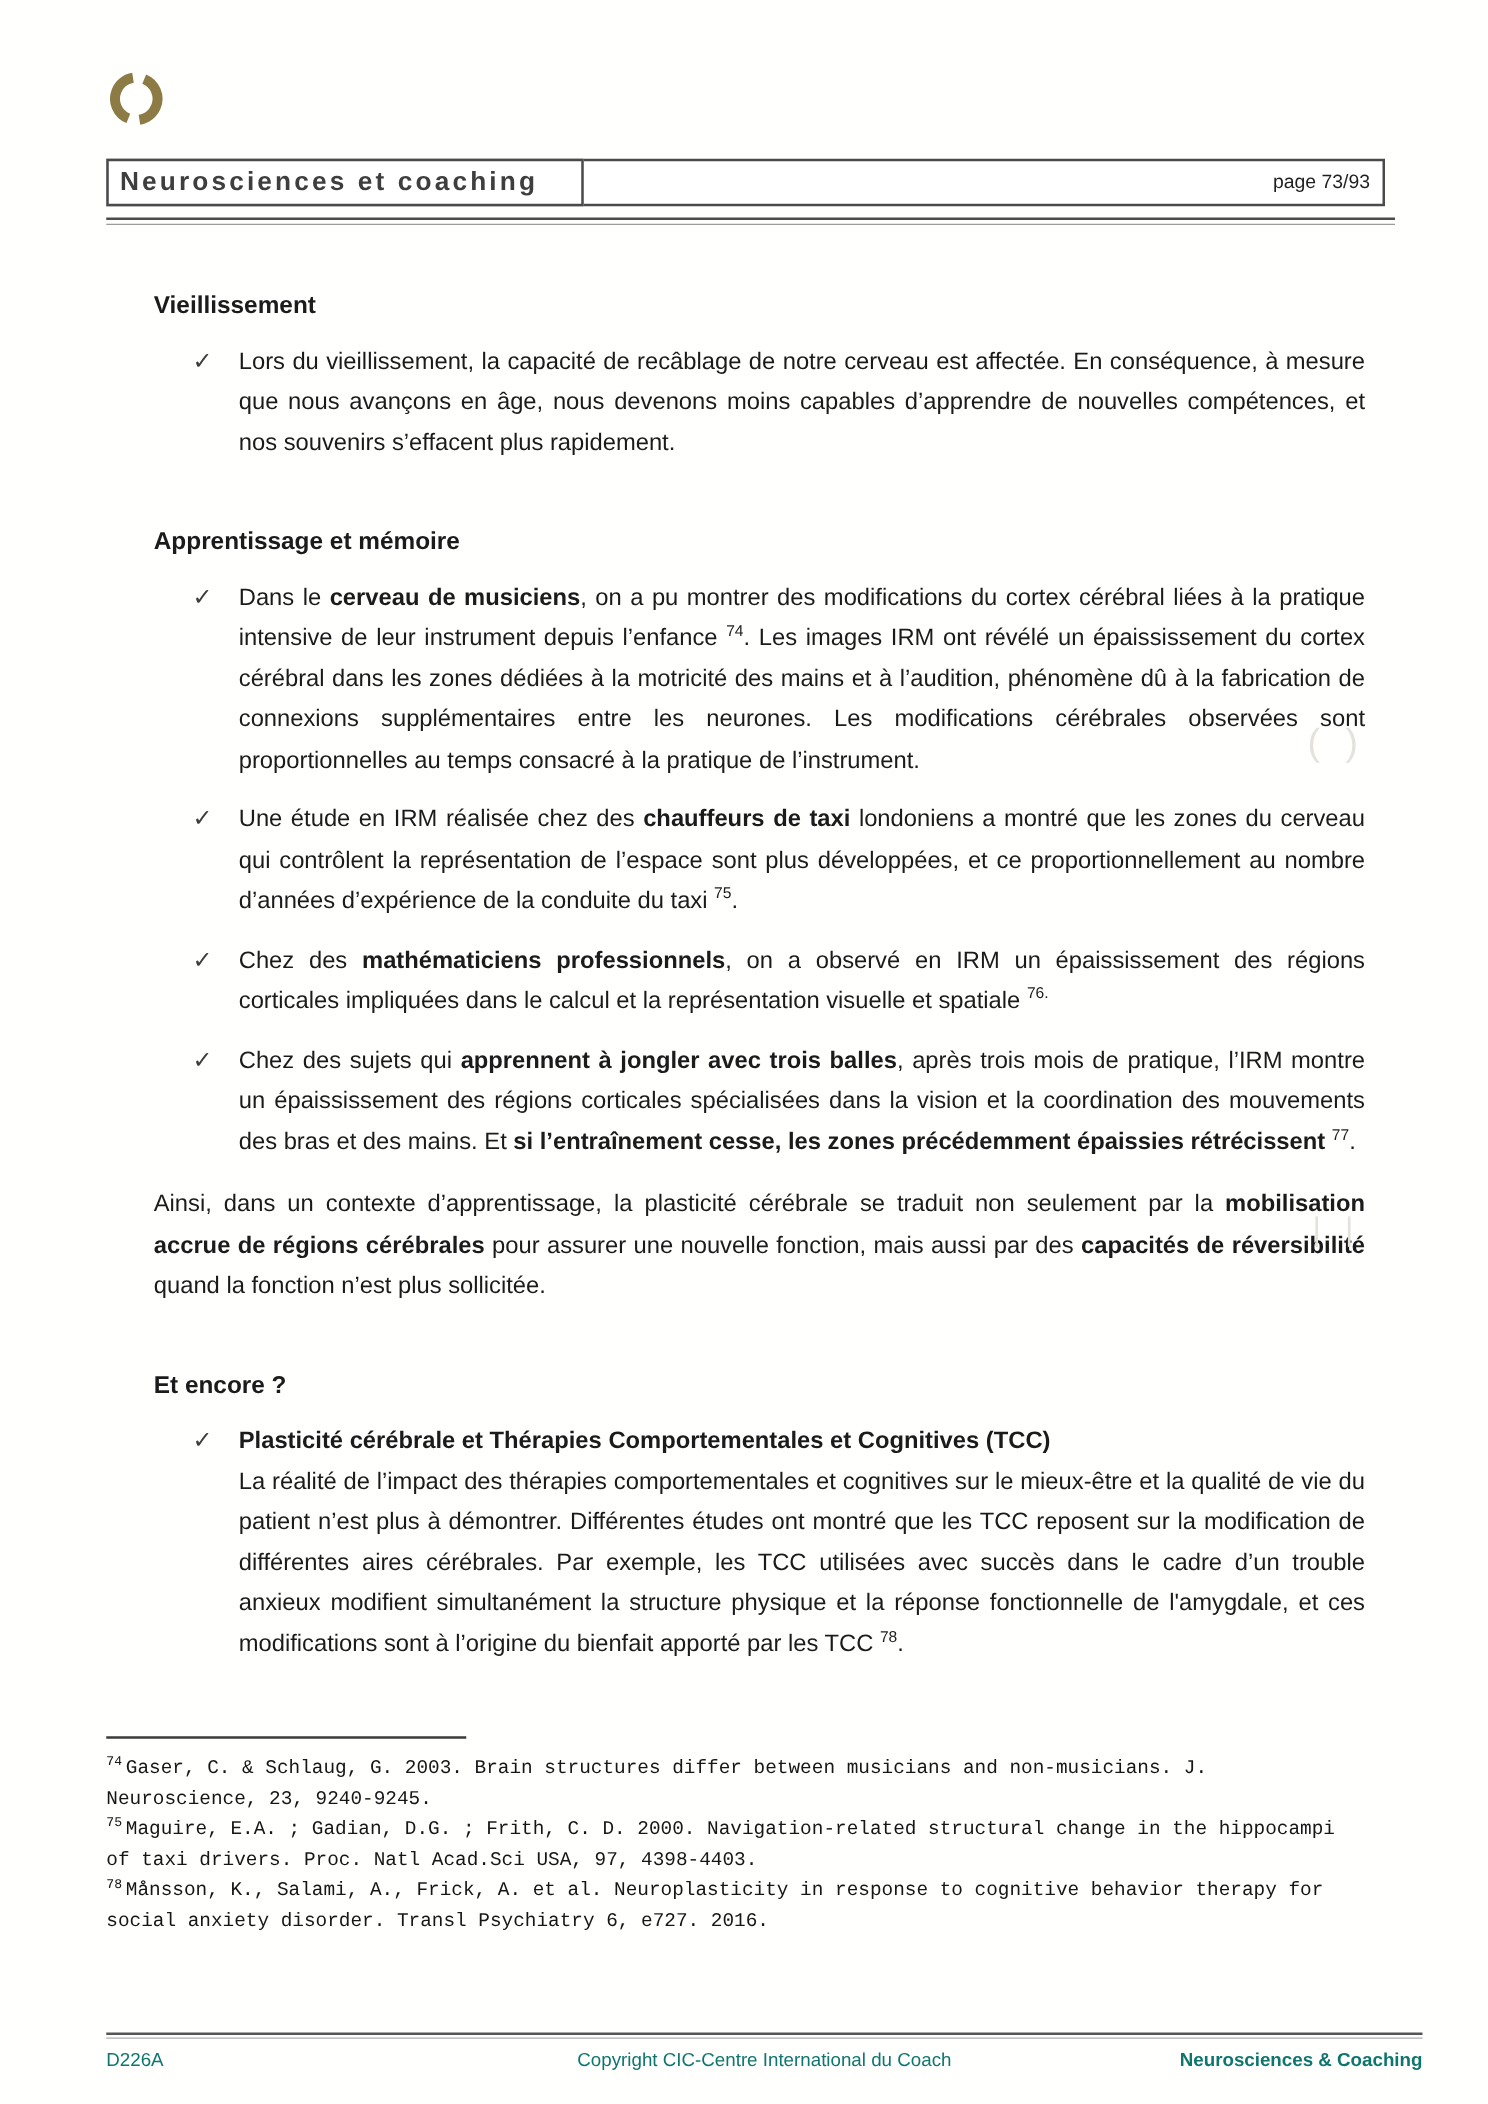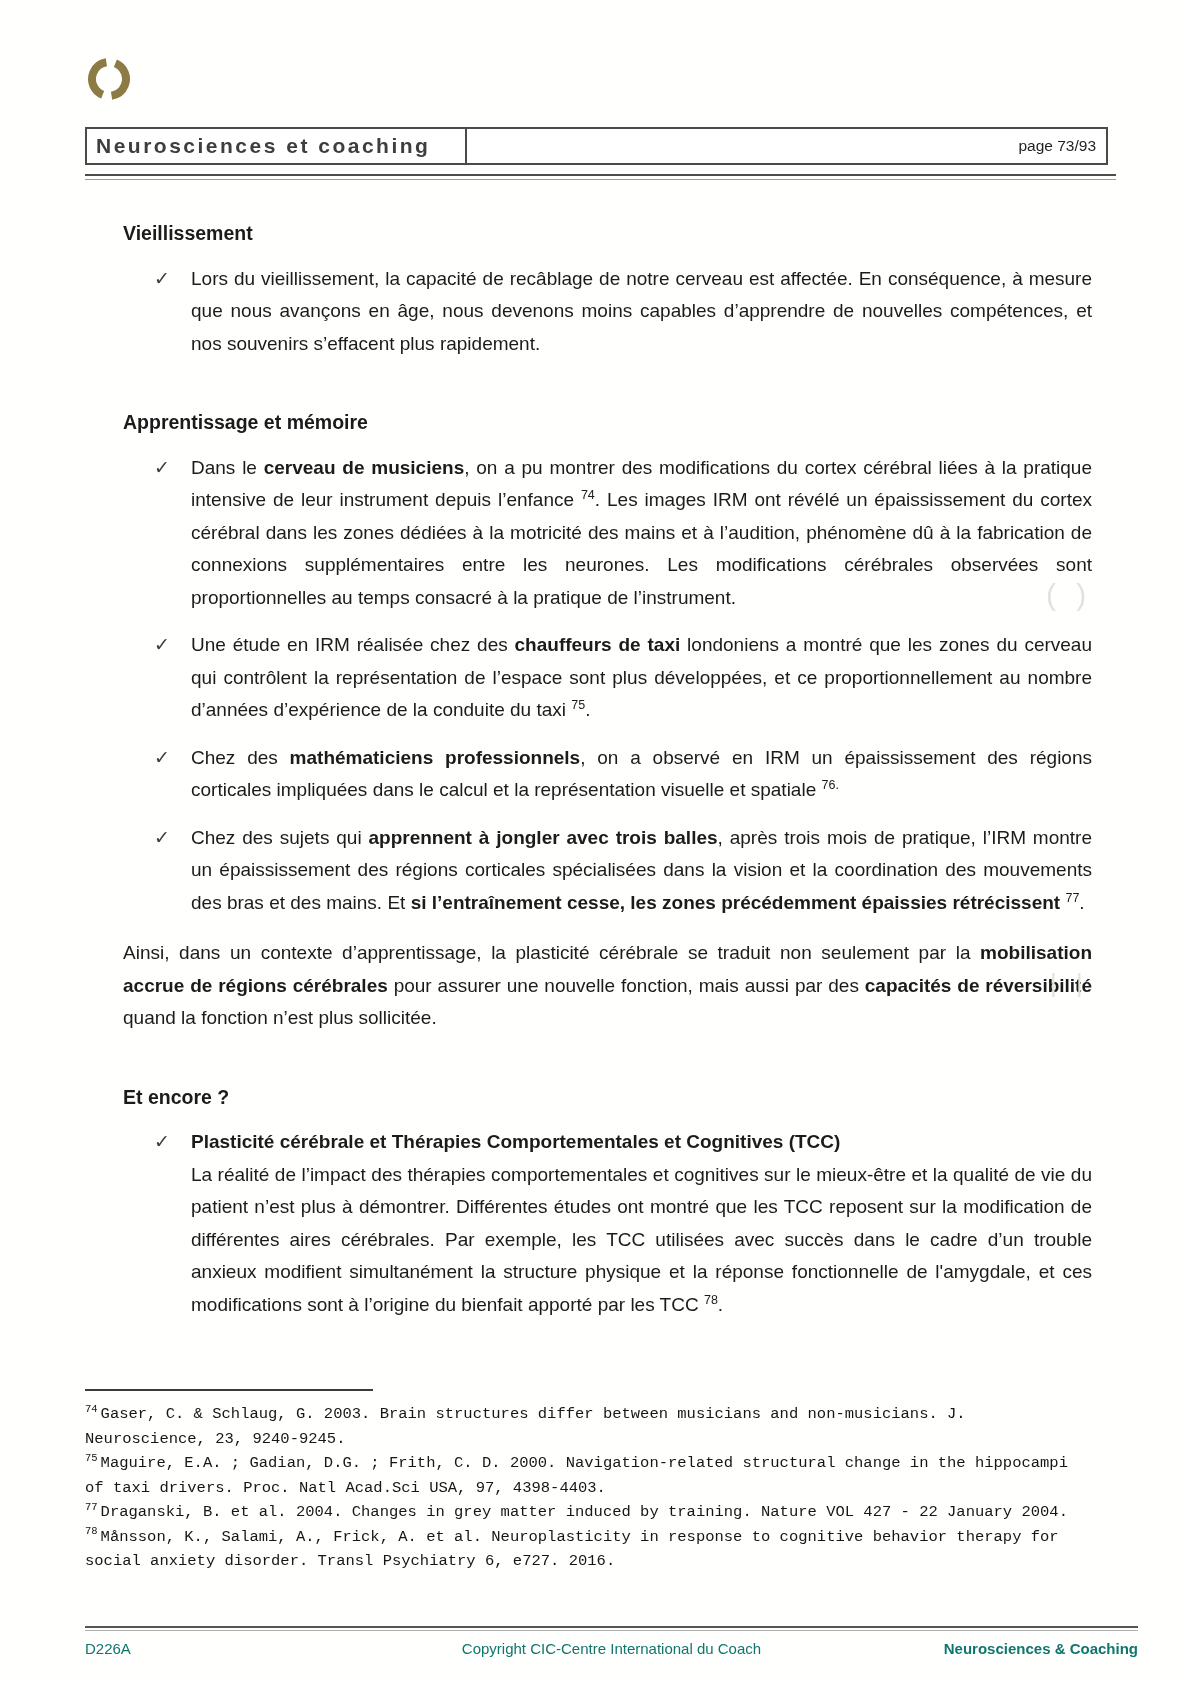--- a/index.html
+++ b/index.html
@@ -17,21 +17,21 @@
              padding-left:9px;background:#fff;}
   .page-title{font-size:21px;font-weight:700;letter-spacing:2.5px;color:#3e3e3e;white-space:nowrap;}
   .page-label{position:absolute;right:10px;top:0;height:100%;display:flex;align-items:center;
               font-size:15.5px;color:#1f1f1f;margin-left:24px;}
   .header-rule{position:absolute;left:85px;top:174px;width:1031px;height:3px;
                border-top:2px solid #4c4c4c;border-bottom:1px solid #9b9b9b;}
 
   
   #content{position:absolute;left:123px;top:212px;width:969px;
            font-size:19px;line-height:32.5px;text-align:justify;}
-  .heading{font-weight:700;font-size:19.5px;margin:5px 0 13px 0;text-align:left;}
+  .heading{font-weight:700;font-size:19.5px;margin:16px 0 13px 0;text-align:left;}
   .heading:not(:first-child){margin-top:46px;}
   .bullet{display:flex;margin:0 0 15px 0;}
   .check{flex:0 0 37px;margin-left:31px;color:#3d3d3d;font-size:19px;}
   .btext{flex:1;}
   .para{margin:18px 0 16px 0;}
   .b{font-weight:700;}
   sup{font-size:12.5px;line-height:0;}
 
   
   .artifact{position:absolute;color:#e4e2db;font-size:30px;letter-spacing:6px;
@@ -104,21 +104,20 @@
     </div>
 
   <span class="artifact" style="left:1046px;top:578px;">( )</span>
   <span class="artifact" style="left:1050px;top:968px;font-size:26px;">| |</span>
 
   <div class="footnotes">
     <div class="fn-sep"></div>
     <div id="footnote-list">
         <div class="footnote"><sup>74</sup><span>Gaser, C. &amp; Schlaug, G. 2003. Brain structures differ between musicians and non-musicians. J. Neuroscience, 23, 9240-9245.</span></div>
         <div class="footnote"><sup>75</sup><span>Maguire, E.A. ; Gadian, D.G. ; Frith, C. D. 2000. Navigation-related structural change in the hippocampi of taxi drivers. Proc. Natl Acad.Sci USA, 97, 4398-4403.</span></div>
-        <div class="footnote"><sup>77</sup><span>Draganski, B. et al. 2004. Changes in grey matter induced by training. Nature VOL 427 - 22 January 2004.</span></div>
         <div class="footnote"><sup>78</sup><span>Månsson, K., Salami, A., Frick, A. et al. Neuroplasticity in response to cognitive behavior therapy for social anxiety disorder. Transl Psychiatry 6, e727. 2016.</span></div>
       </div>
   </div>
 
   <div class="footer-rule"></div>
   <div class="footer-row">
     <span class="footer-left">D226A</span>
     <span class="footer-center">Copyright CIC-Centre International du Coach</span>
     <span class="footer-right">Neurosciences &amp; Coaching</span>
   </div>

